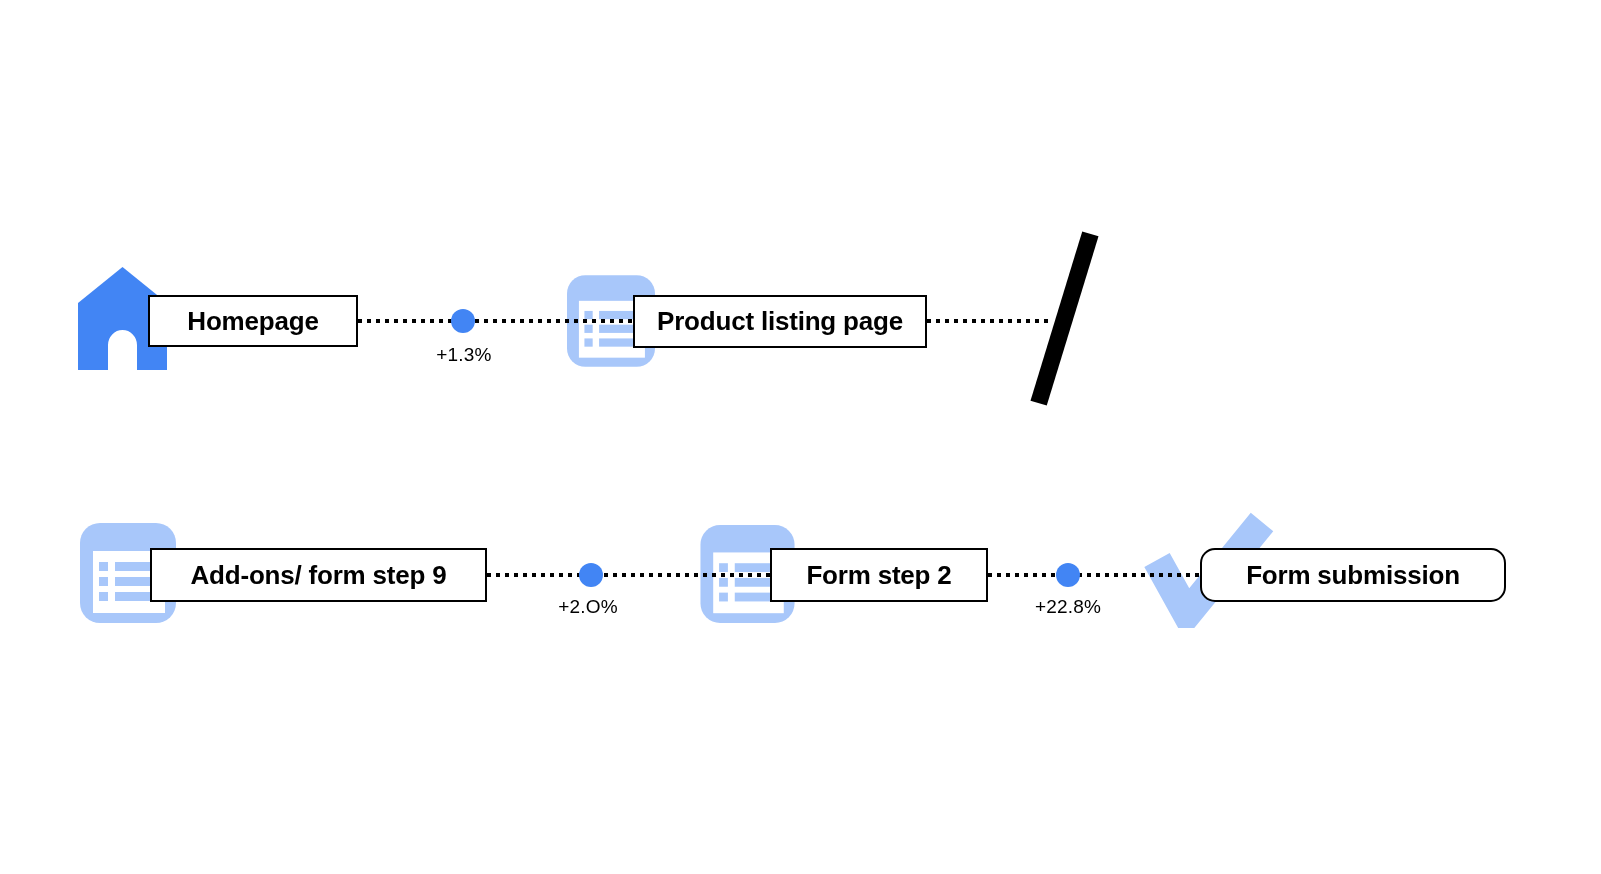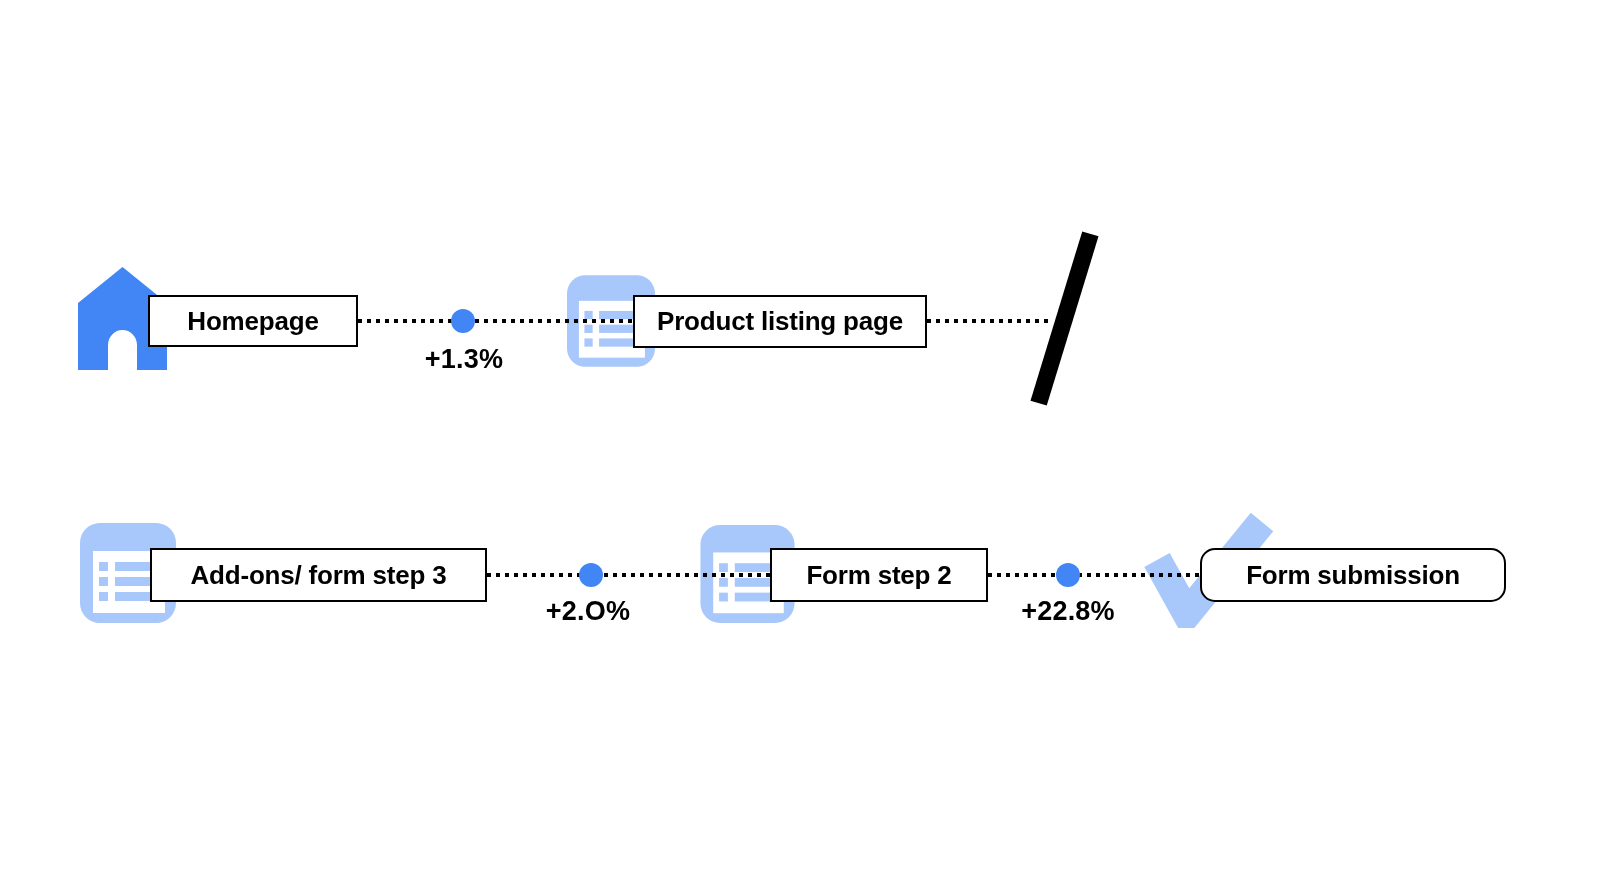--- a/index.html
+++ b/index.html
@@ -37,21 +37,21 @@
     border:2.5px solid var(--ink);
     display:flex;align-items:center;justify-content:center;
     font-size:26px;font-weight:700;color:var(--ink);
     letter-spacing:-0.2px;
     white-space:nowrap;
   }
   .uplift{
     z-index:4;
     width:160px;
     text-align:center;
-    font-size:27px;font-weight:700;color:var(--ink);
+    font-size:19px;font-weight:400;color:var(--ink);
     letter-spacing:0.2px;
   }
   .row-break{
     z-index:2;
     width:17px;height:177px;
     background:var(--ink);
     transform:rotate(17deg);
   }
 </style>
 </head>
@@ -128,21 +128,21 @@
     </svg>
   </div>
 
   <div class="abs dotline" style="left:487px;top:573px;width:283px;"></div>
   <div class="abs dotline" style="left:988px;top:573px;width:212px;"></div>
 
   <div class="abs node-dot" style="left:579px;top:563px;"></div>
   <div class="abs node-dot" style="left:1056px;top:563px;"></div>
 
   <div class="abs label-box" style="left:150px;top:548px;width:337px;height:54px;">
-    <span>Add-ons/ form step 3</span>
+    <span>Add-ons/ form step 9</span>
   </div>
 
   <div class="abs label-box" style="left:770px;top:548px;width:218px;height:54px;">
     <span>Form step 2</span>
   </div>
 
   <div class="abs label-box" style="left:1200px;top:548px;width:306px;height:54px;border-radius:15px;">
     <span>Form submission</span>
   </div>
 

